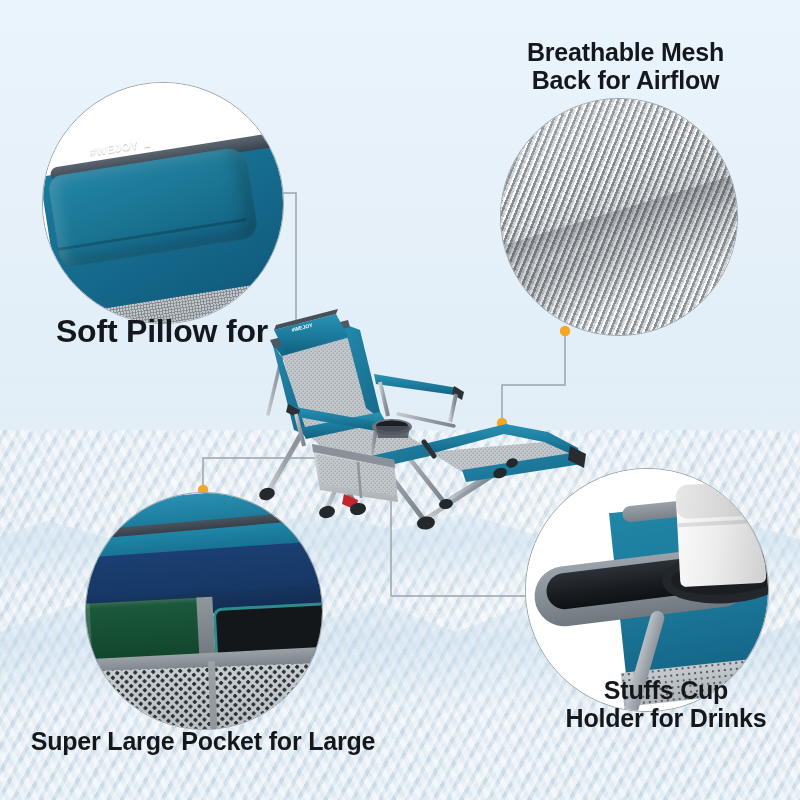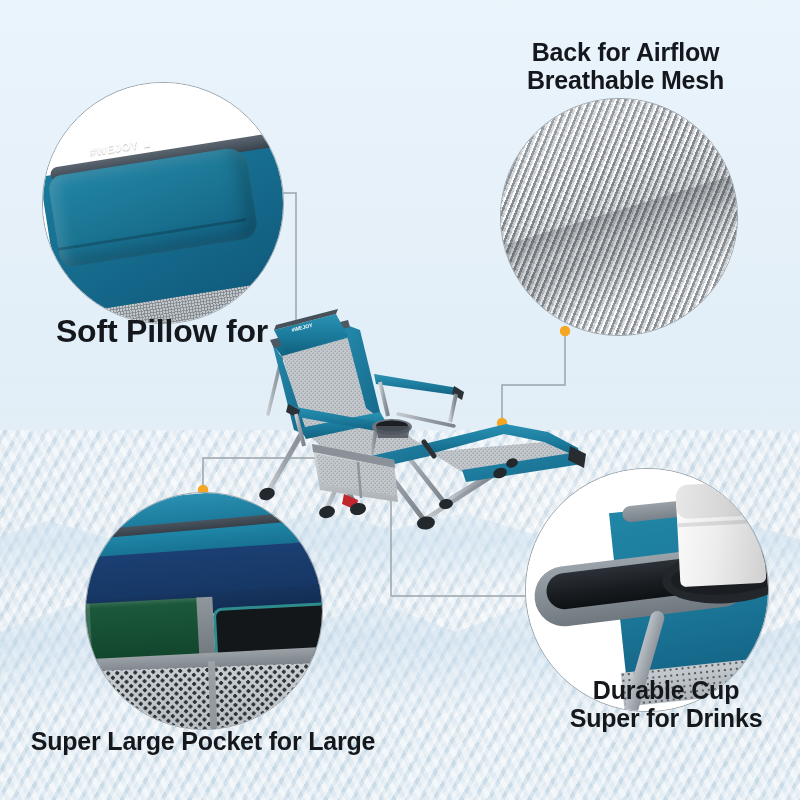--- a/index.html
+++ b/index.html
@@ -435,26 +435,26 @@
     <div class="u-cupline"></div>
     <div class="u-cuplid"></div>
     <div class="u-pole"></div>
   </div>
 
   <div class="caption" id="cap-pillow">
     <span class="ln">Soft Pillow for</span>
   </div>
 
   <div class="caption" id="cap-mesh">
+    <span class="ln">Breathable Mesh</span>
     <span class="ln">Back for Airflow</span>
-    <span class="ln">Breathable Mesh</span>
   </div>
 
   <div class="caption" id="cap-pocket">
     <span class="ln">Super Large Pocket for Large</span>
   </div>
 
   <div class="caption" id="cap-cup">
-    <span class="ln">Durable Cup</span>
-    <span class="ln">Super for Drinks</span>
+    <span class="ln">Stuffs Cup</span>
+    <span class="ln">Holder for Drinks</span>
   </div>
 
 </div>
 
 </body></html>

